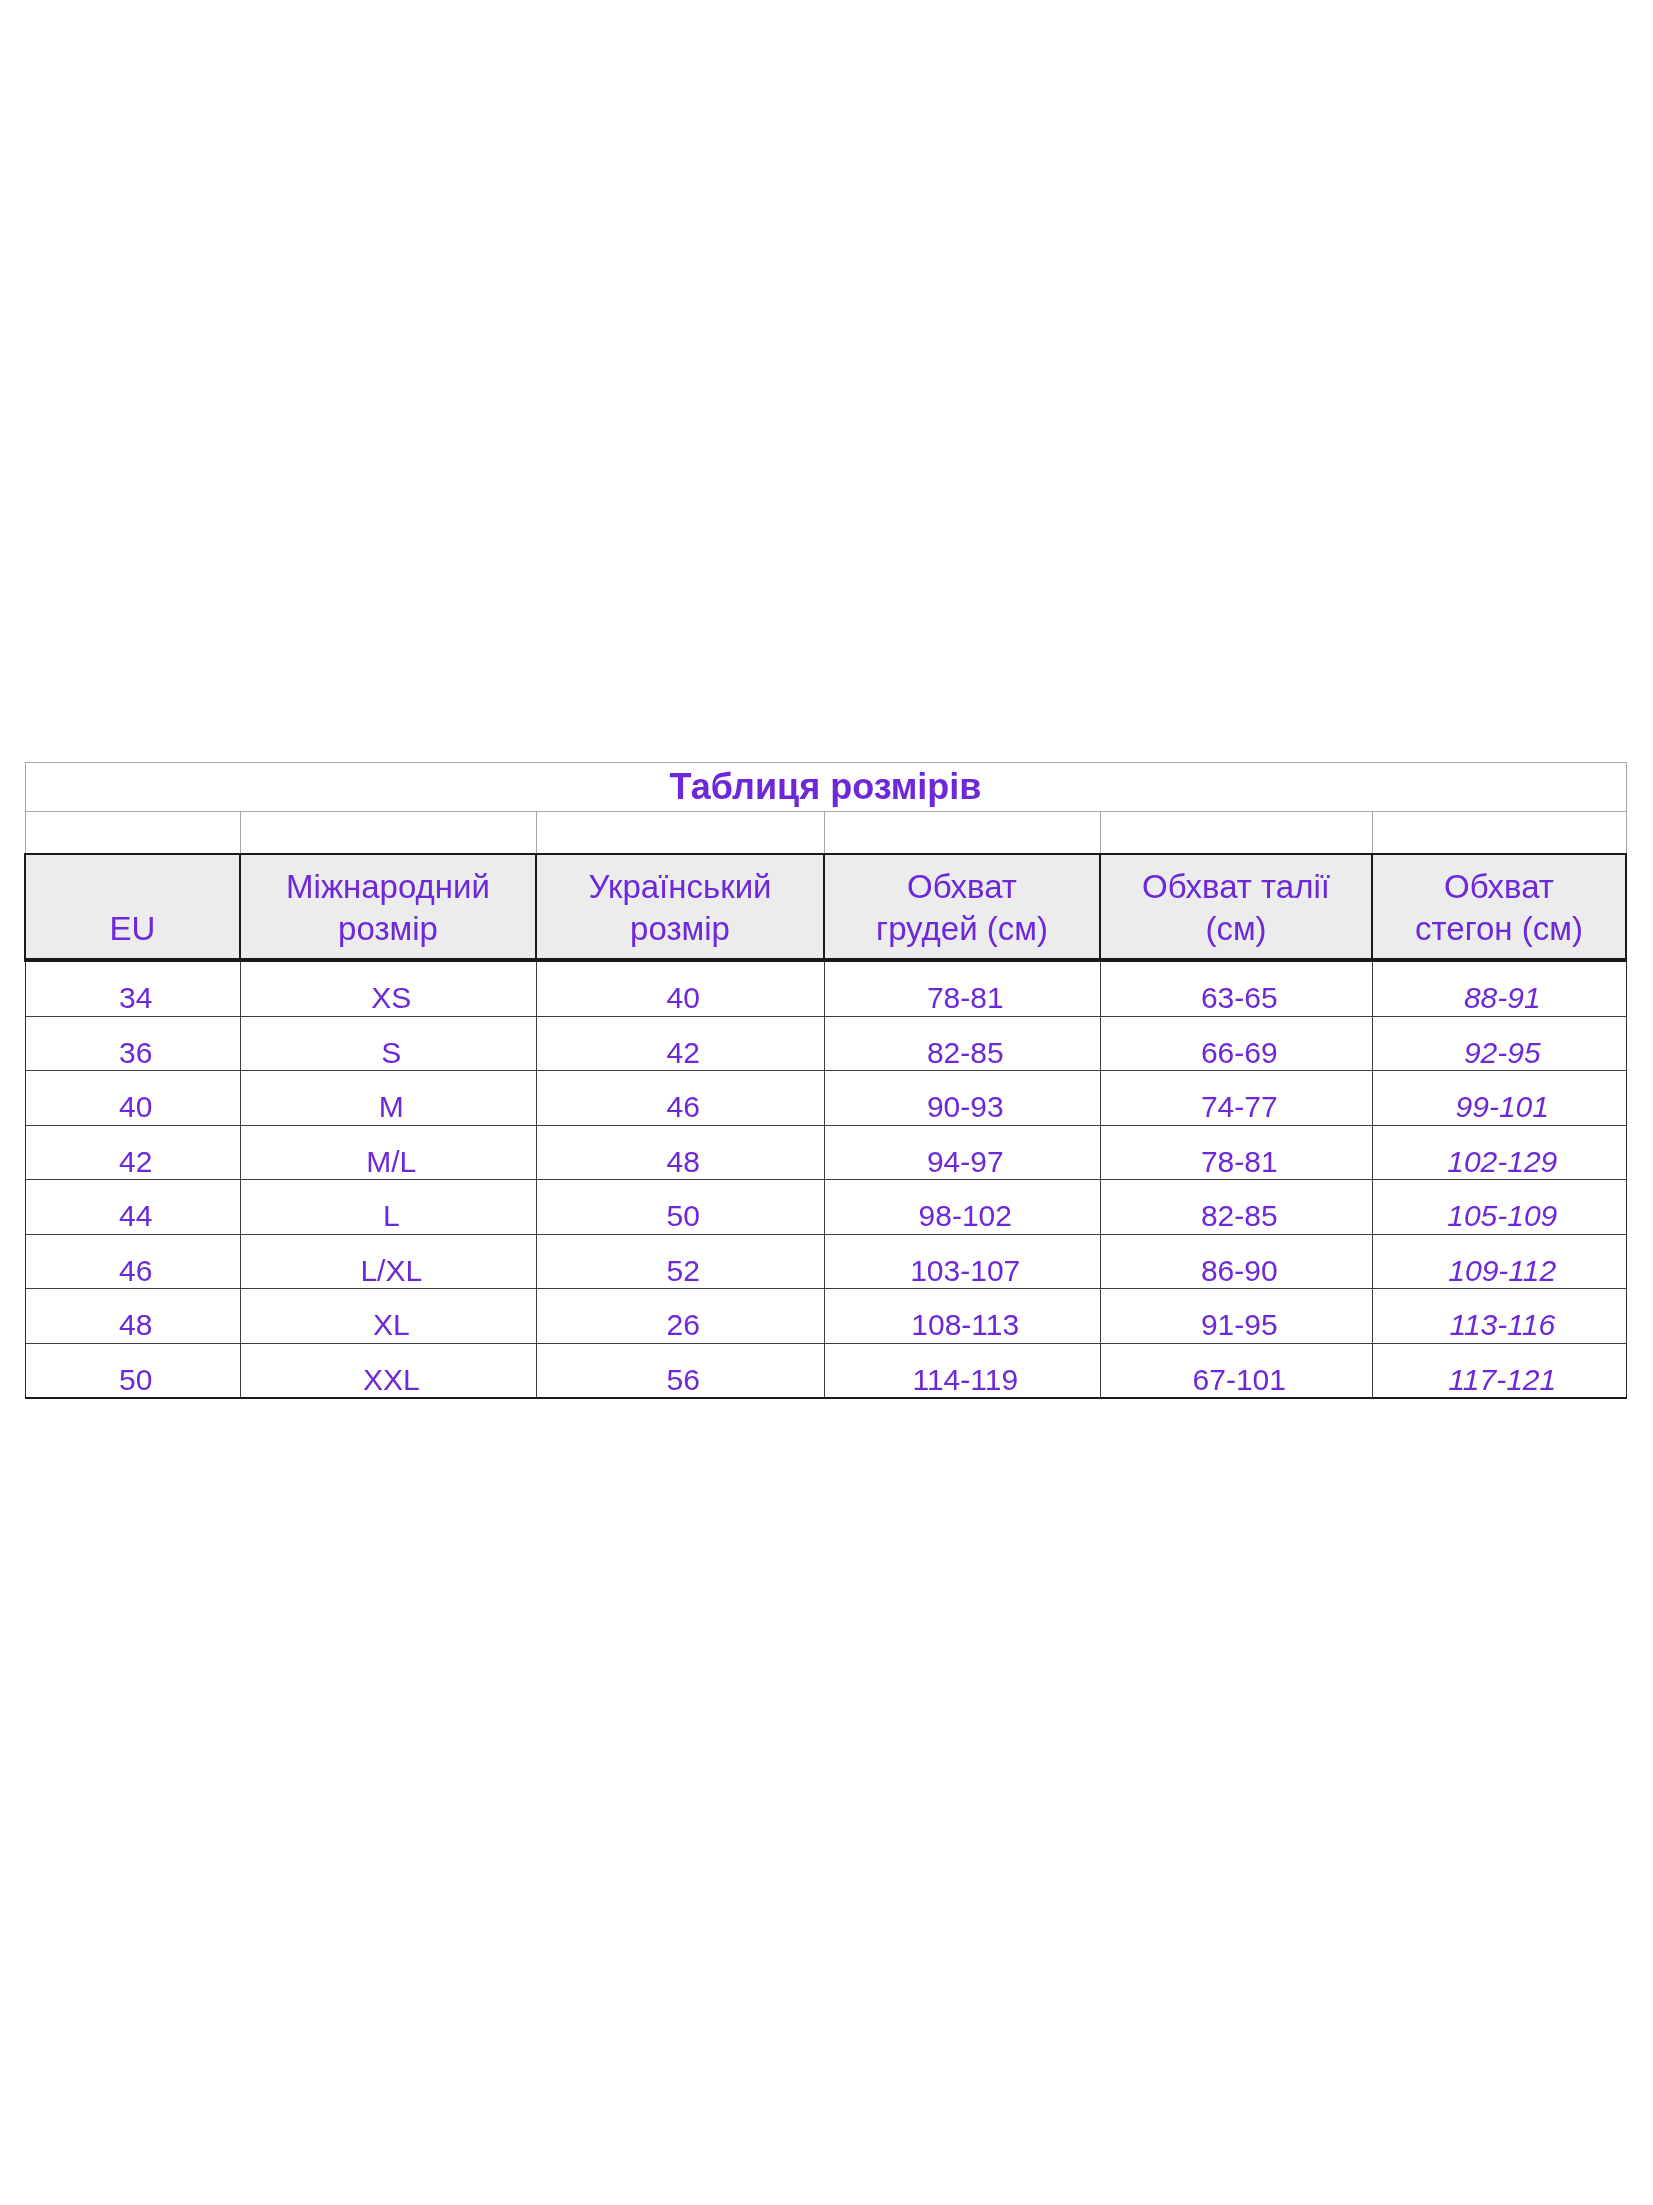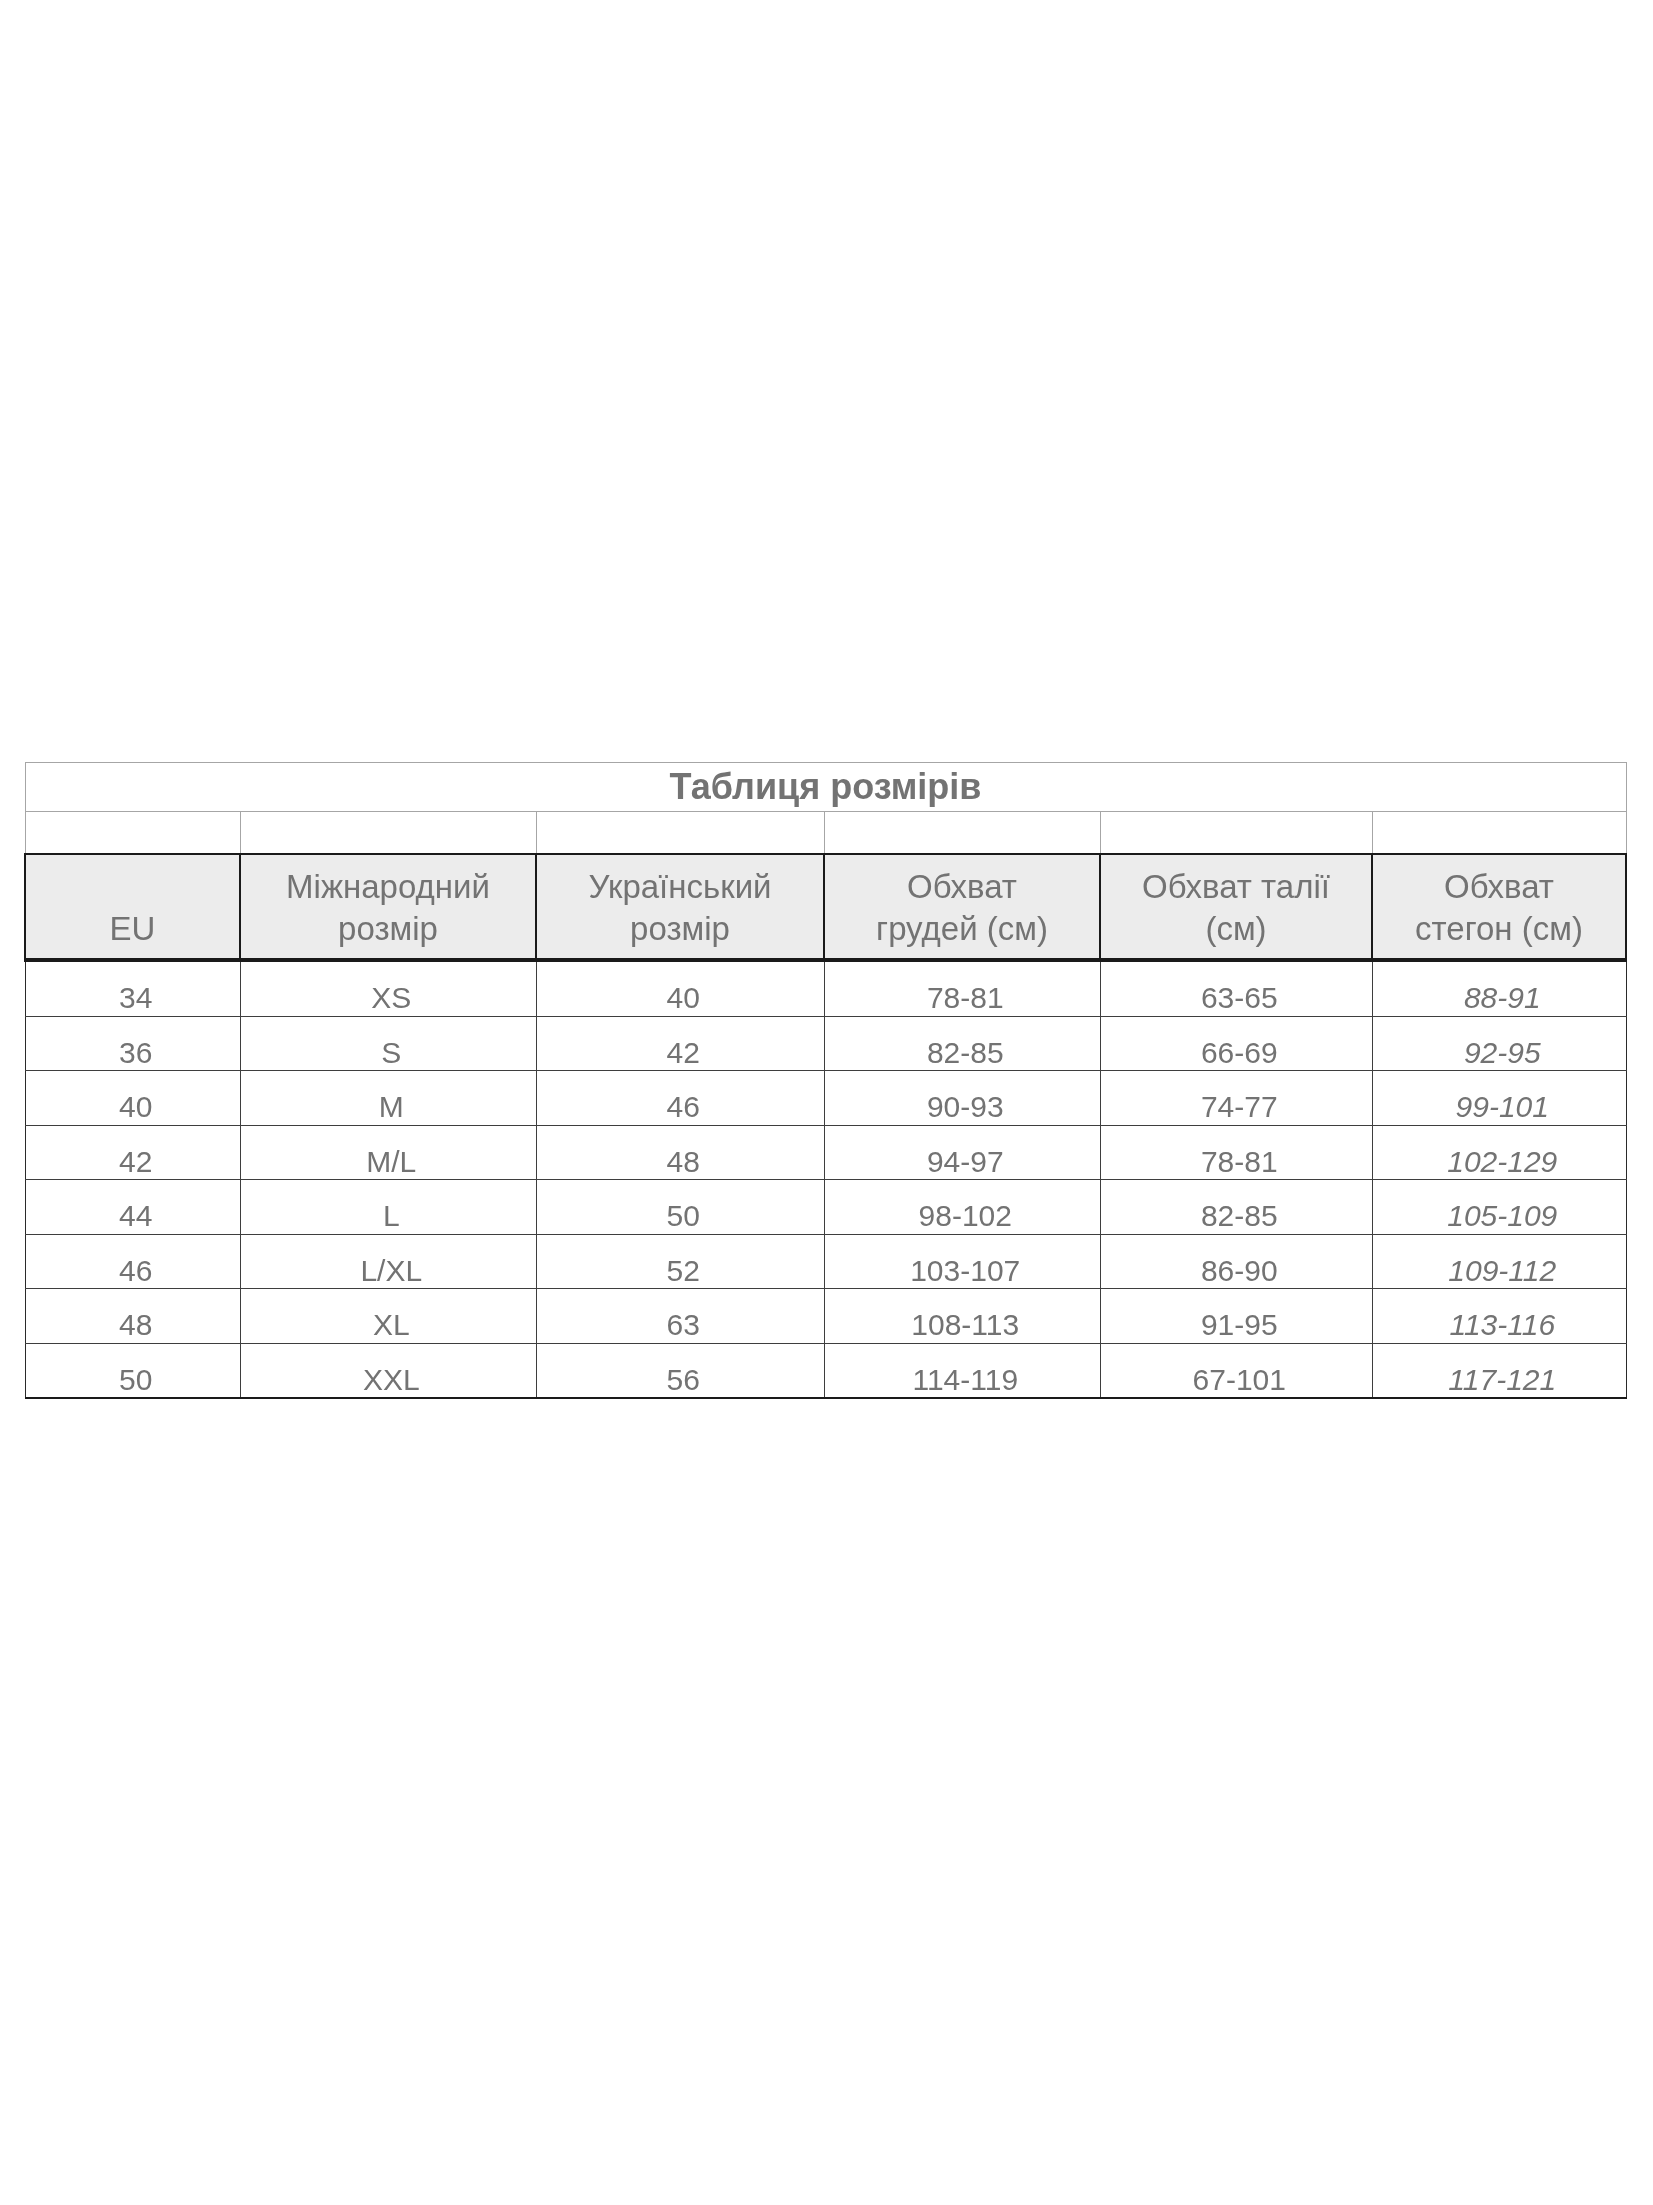--- a/index.html
+++ b/index.html
@@ -2,21 +2,21 @@
 <html style="font-size:13px"><head>
 <meta charset="utf-8">
 <style>
   html, body { margin: 0; padding: 0; background: #ffffff; }
   .page {
     position: relative;
     width: 1654px;
     height: 2205px;
     background: #ffffff;
     font-family: "Liberation Sans", sans-serif;
-    color: #737373;
+    color: #6d28d9;
     overflow: hidden;
   }
   table.size-table {
     position: absolute;
     left: 24px;
     top: 762px;
     width: 1601px;
     border-collapse: collapse;
     table-layout: fixed;
   }
@@ -158,21 +158,21 @@
           <td>46</td>
           <td>L/XL</td>
           <td>52</td>
           <td>103-107</td>
           <td>86-90</td>
           <td>109-112</td>
         </tr>
         <tr>
           <td>48</td>
           <td>XL</td>
-          <td>63</td>
+          <td>26</td>
           <td>108-113</td>
           <td>91-95</td>
           <td>113-116</td>
         </tr>
         <tr>
           <td>50</td>
           <td>XXL</td>
           <td>56</td>
           <td>114-119</td>
           <td>67-101</td>

